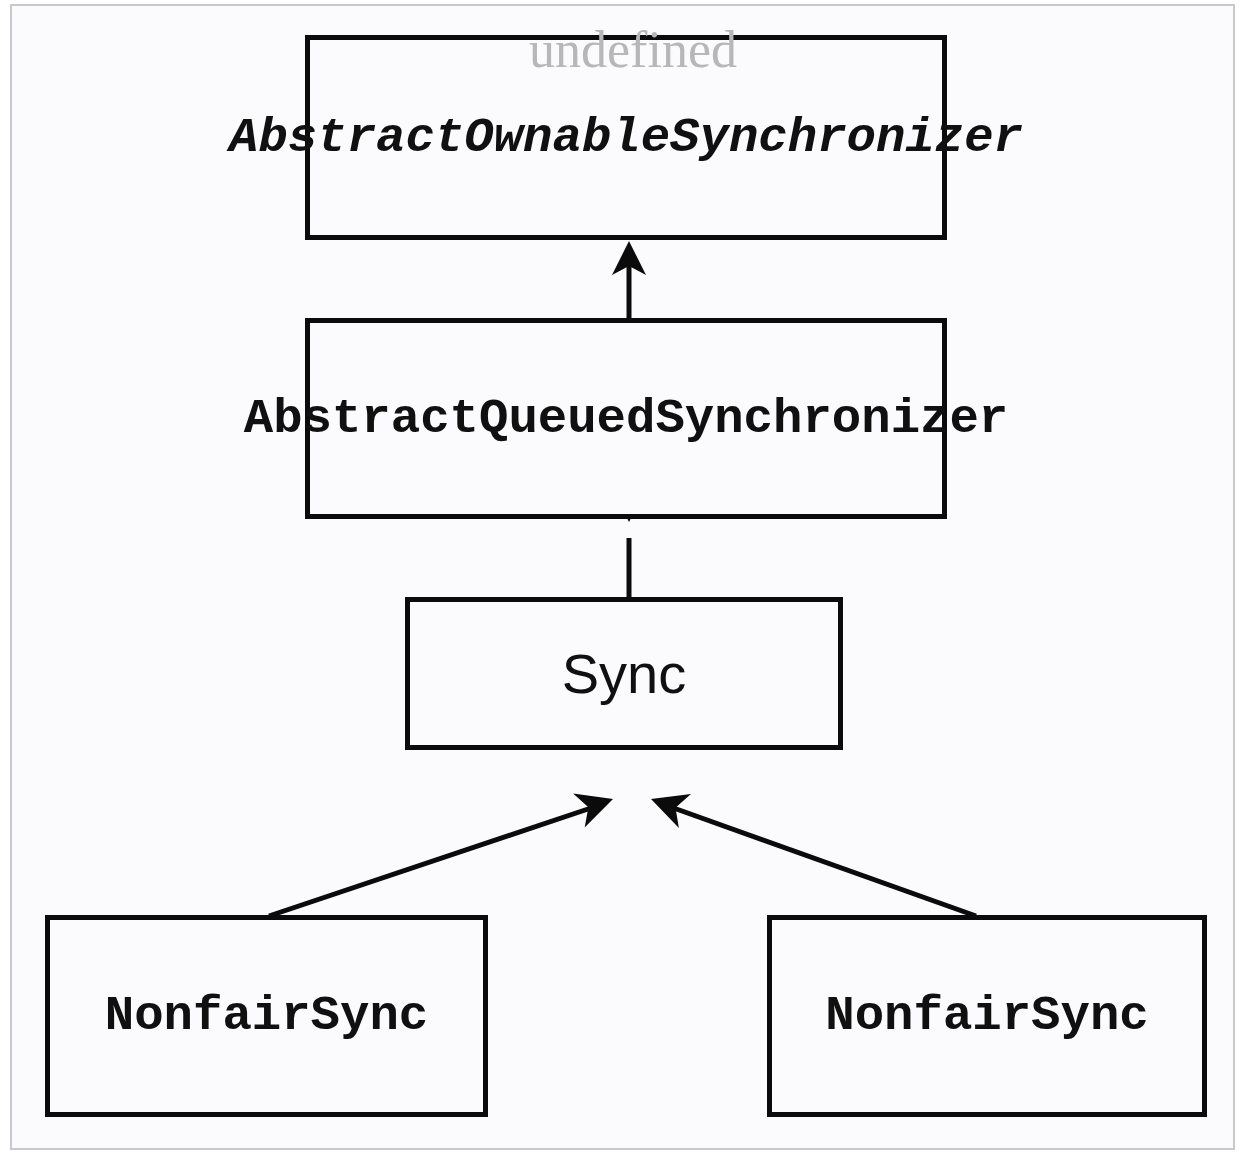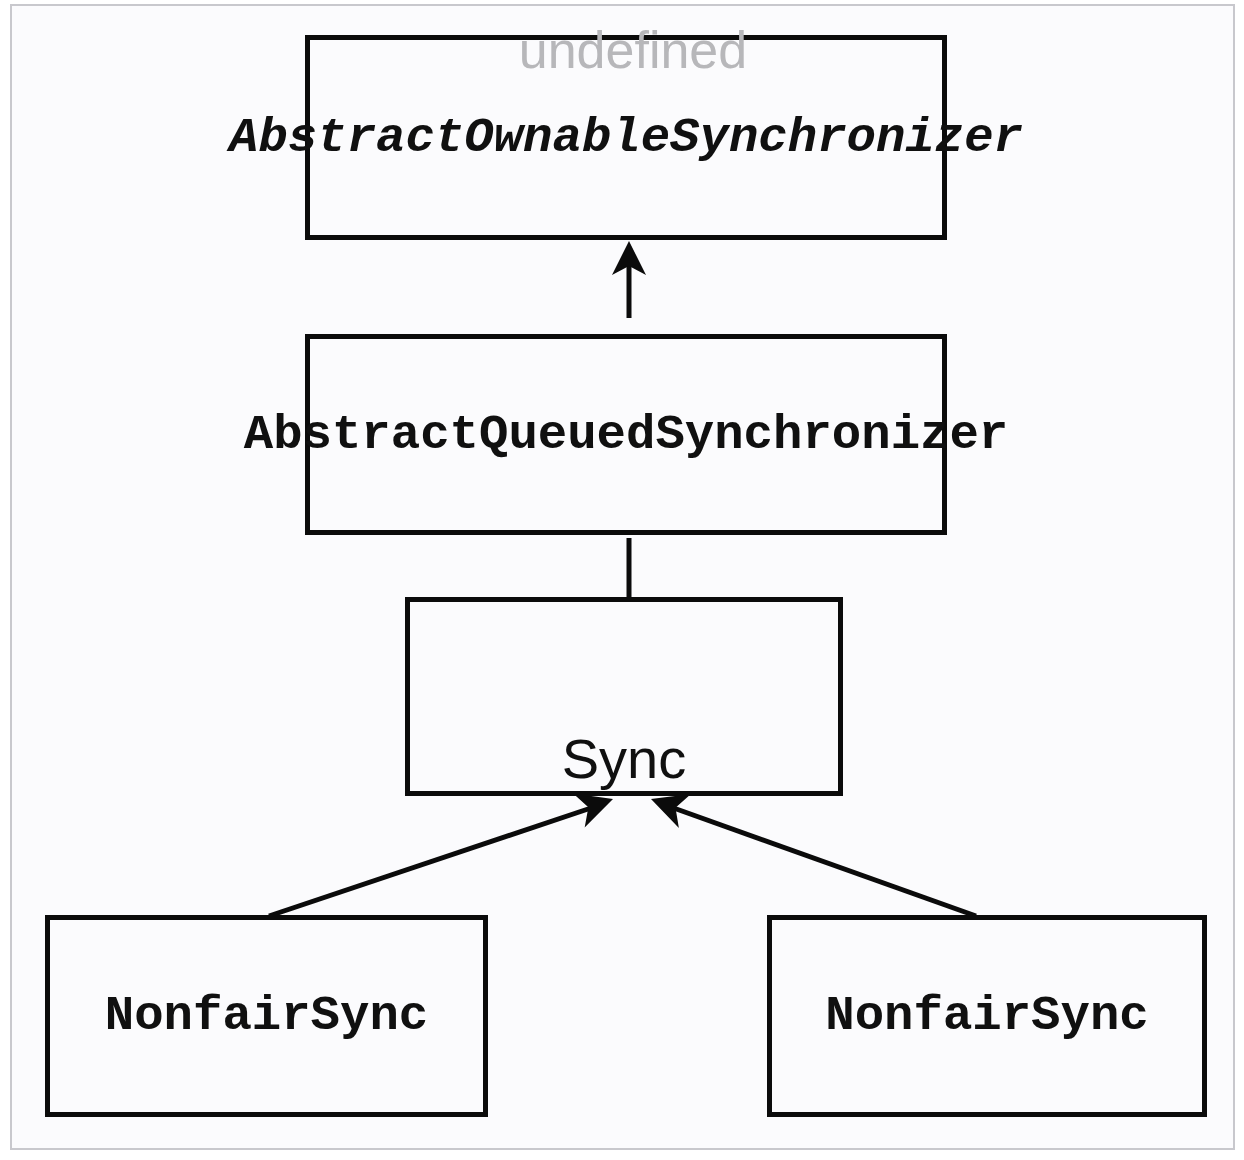--- a/index.html
+++ b/index.html
@@ -55,30 +55,30 @@
     font-weight: 700;
     font-size: 49px;
     letter-spacing: 0px;
   }
   .node.sans .label {
     font-family: "Liberation Sans", "DejaVu Sans", sans-serif;
     font-weight: 400;
     font-size: 56px;
   }
   .node-aos  { left: 305px; top: 35px;  width: 642px; height: 205px; font-style: italic; }
-  .node-aqs  { left: 305px; top: 318px; width: 642px; height: 201px; margin-top: 16px; }
-  .node-sync { left: 405px; top: 597px; width: 438px; height: 199px; align-items: flex-end; }
+  .node-aqs  { left: 305px; top: 318px; width: 642px; height: 201px; }
+  .node-sync { left: 405px; top: 597px; width: 438px; height: 153px; }
   .node-nfl  { left: 45px;  top: 915px; width: 443px; height: 202px; }
   .node-nfr  { left: 767px; top: 915px; width: 440px; height: 202px; }
   .watermark {
     position: absolute;
     left: 633px;
     top: 24px;
     transform: translateX(-50%);
-    font-family: Liberation Sans, sans-serif;
+    font-family: Liberation Serif, serif;
     font-size: 52px;
     font-weight: 400;
     color: #b7b7ba;
     z-index: 4;
     white-space: nowrap;
     line-height: 1;
   }
 </style>
 </head>
 <body>

